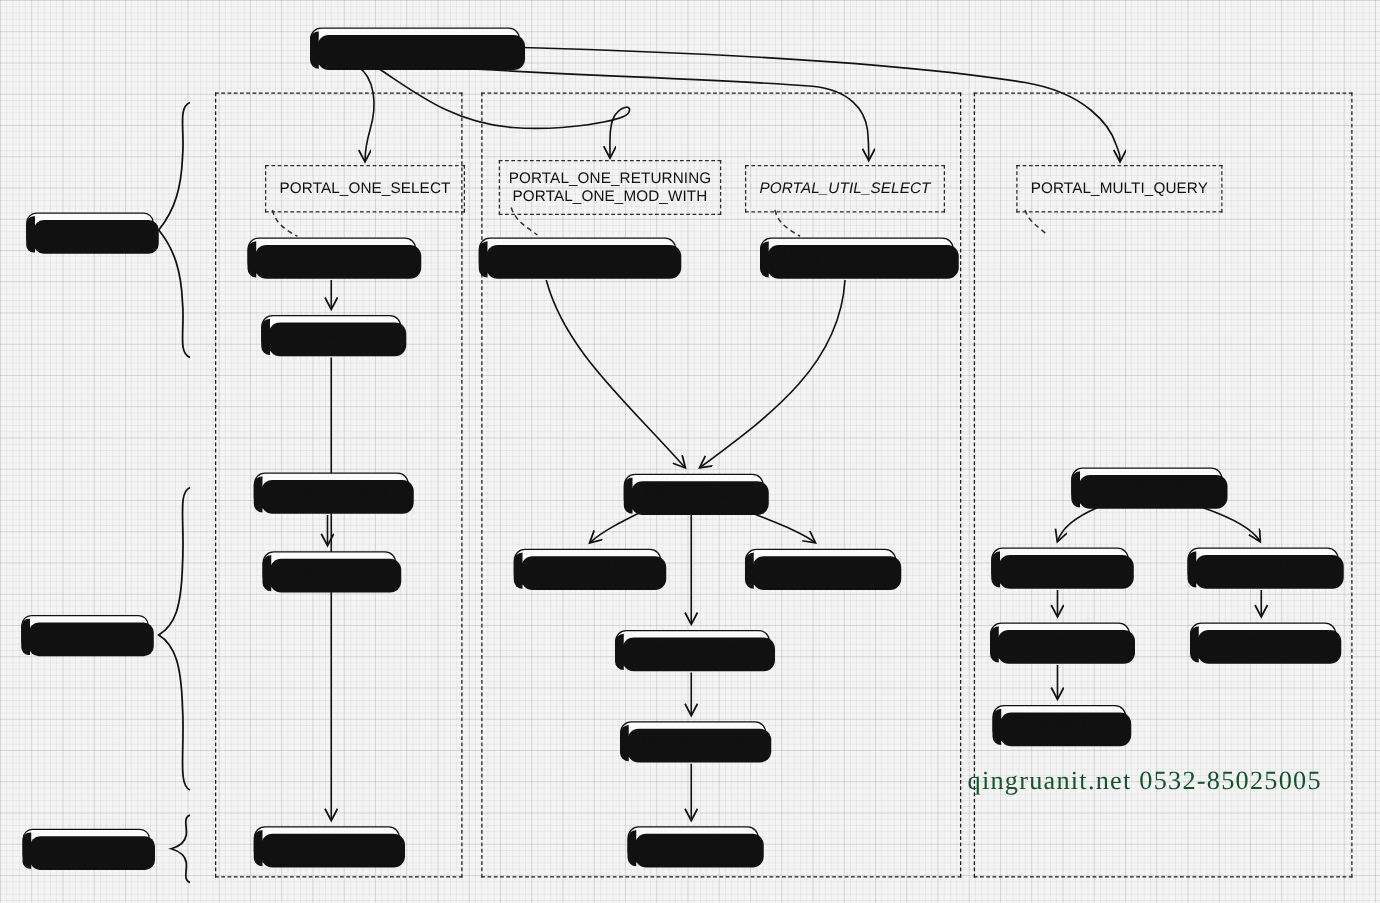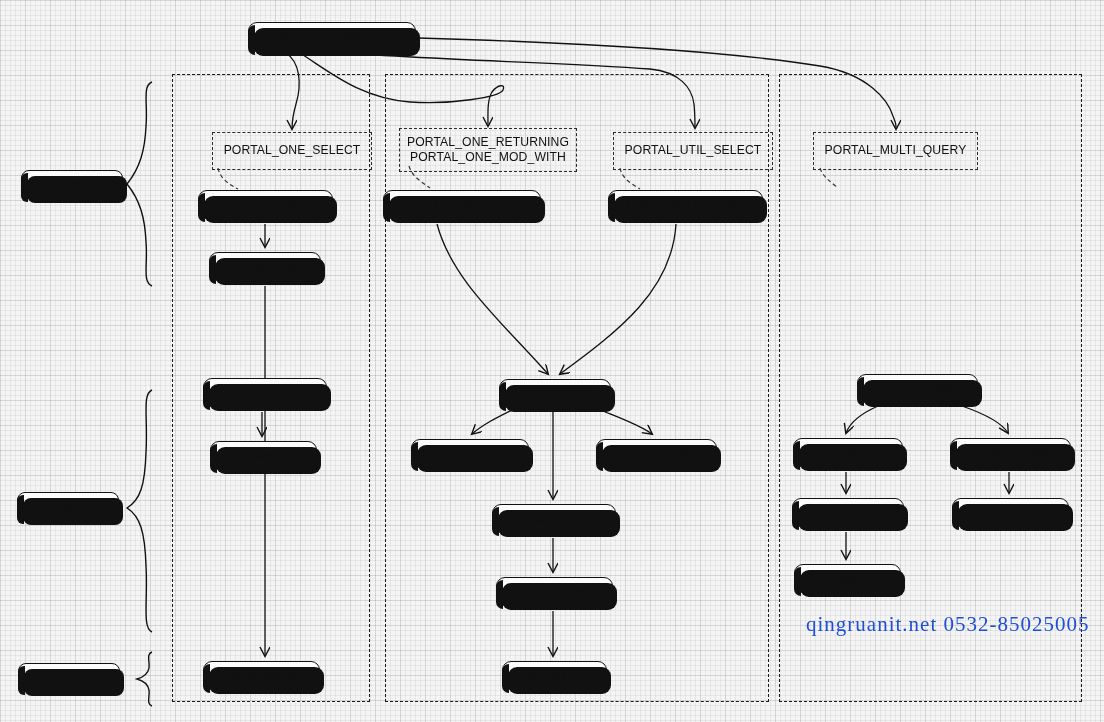--- a/index.html
+++ b/index.html
@@ -75,23 +75,23 @@
   .phase::after{
     content:"";position:absolute;left:5px;top:5px;right:-5px;bottom:-5px;
     background:#111;border-radius:8px;z-index:-1;
   }
   .phase::before{
     content:"";position:absolute;left:-1px;top:2px;width:7px;bottom:-4px;
     background:#111;border-radius:6px 0 0 6px;z-index:-1;
   }
 
   #watermark{
-    position:absolute;left:806px;top:612px;
+    position:absolute;left:774px;top:612px;
     font-family:"Liberation Serif", serif;
-    font-size:21px;color:#1d4ed8;letter-spacing:1px;
+    font-size:21px;color:#14532d;letter-spacing:1px;
     white-space:nowrap;z-index:3;user-select:none;
   }
 </style>
 </head>
 <body>
 
 <div id="grid"></div>
 
 <div id="stage">
 
@@ -171,21 +171,21 @@
     <span>PortalDrop</span>
   </div>
 
   <div class="note" style="left:212px;top:132px;width:160px;height:38px;">
     <span>PORTAL_ONE_SELECT</span>
   </div>
   <div class="note" style="left:399px;top:128px;width:178px;height:44px;">
     <span>PORTAL_ONE_RETURNING</span>
     <span>PORTAL_ONE_MOD_WITH</span>
   </div>
-  <div class="note" style="left:613px;top:132px;width:160px;height:38px;">
+  <div class="note" style="left:596px;top:132px;width:160px;height:38px;font-style:italic;">
     <span>PORTAL_UTIL_SELECT</span>
   </div>
   <div class="note" style="left:813px;top:132px;width:165px;height:38px;text-align:right;">
     <span>PORTAL_MULTI_QUERY</span>
   </div>
 
   <div class="node" style="left:198px;top:190px;width:135px;height:29px;">
     <span>CreateQueryDesc</span>
     </div>
 

